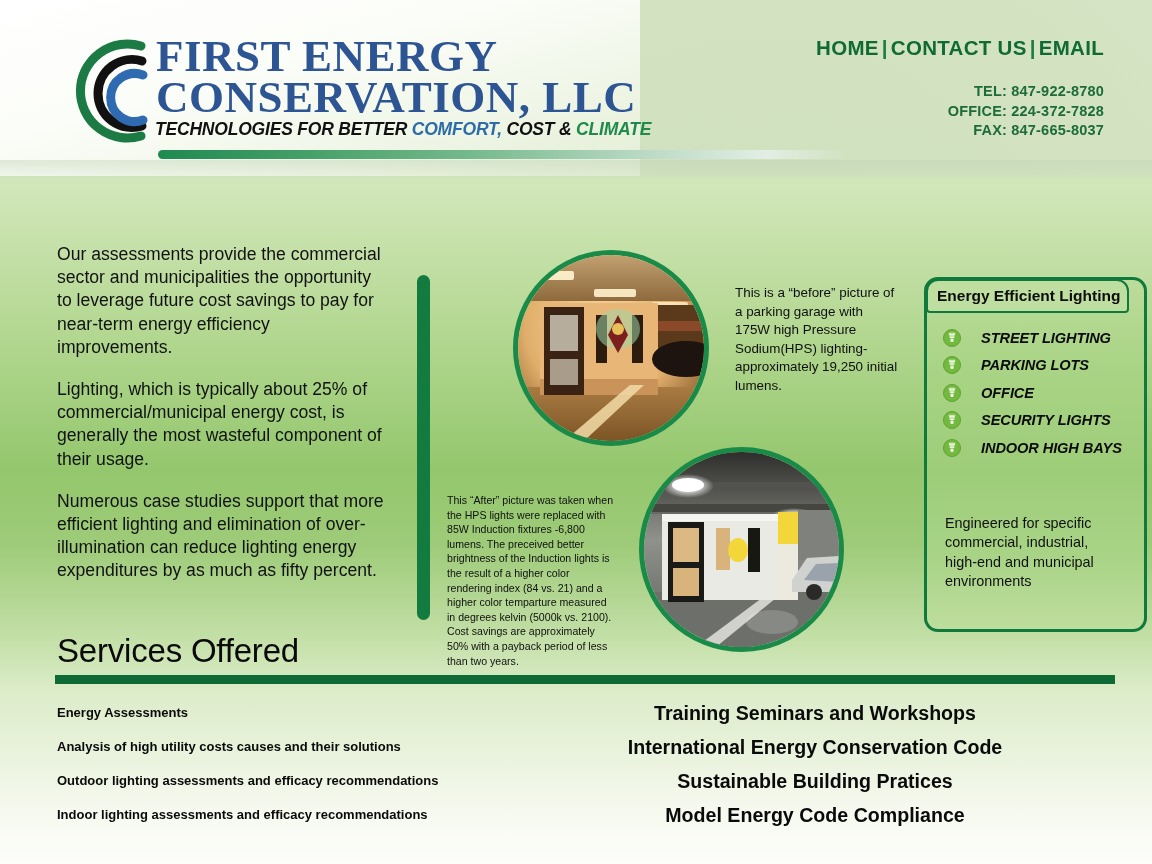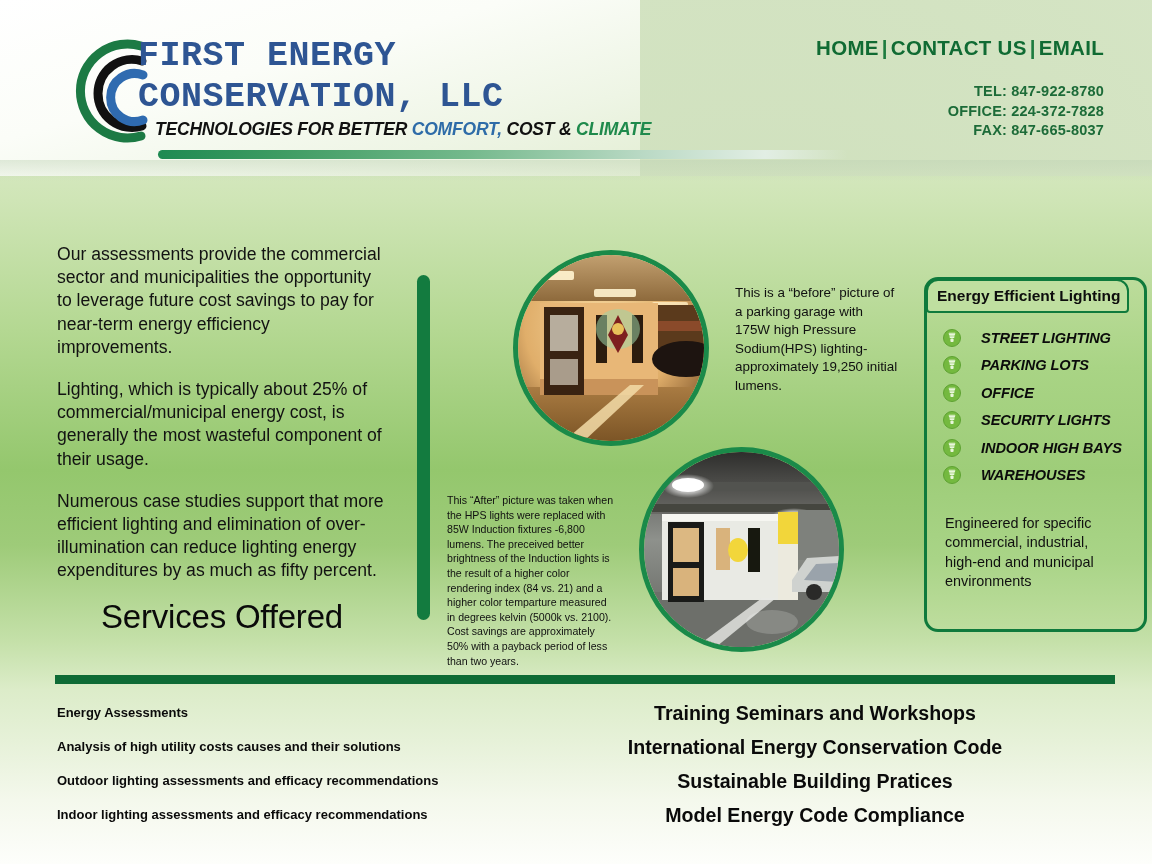--- a/index.html
+++ b/index.html
@@ -41,23 +41,23 @@
     overflow:hidden;
   }
   .hdr-shadow{
     position:absolute; left:0; top:160px; width:1152px; height:22px;
     background:linear-gradient(to bottom, rgba(190,210,180,.45), rgba(190,210,180,0));
   }
   
   .logo-wrap{ position:absolute; left:45px; top:28px; width:115px; height:125px; }
   
   .co-name{
-    position:absolute; left:138px; top:36px;
-    font-family:Liberation Mono, monospace;
-    font-weight:bold; font-size:35px; line-height:41px;
+    position:absolute; left:156px; top:36px;
+    font-family:Liberation Serif, serif;
+    font-weight:bold; font-size:45px; line-height:41px;
     color:#2e5593; letter-spacing:.5px;
   }
   .tagline{
     position:absolute; left:155px; top:119px;
     font-family:"Liberation Sans", sans-serif;
     font-weight:bold; font-style:italic; font-size:17.5px;
     letter-spacing:-0.2px; white-space:nowrap;
   }
   .tg-black{ color:#111; }
   .tg-blue{ color:#2e6ca8; }
@@ -134,22 +134,22 @@
   .side-li .lbl{
     font-weight:bold; font-size:14.6px; color:#0b0b0b;
     letter-spacing:-0.1px; white-space:nowrap;
   }
   .side-foot{
     position:absolute; left:18px; top:234px; width:165px;
     font-size:14.4px; line-height:19.4px; color:#101010;
   }
   
   .svc-title{
-    position:absolute; left:57px; top:598px;
-    font-size:33px; color:#0a0a0a; letter-spacing:-0.2px;margin-left:44px;
+    position:absolute; left:57px; top:632px;
+    font-size:33px; color:#0a0a0a; letter-spacing:-0.2px;
   }
   .svc-rule{
     position:absolute; left:55px; top:675px; width:1060px; height:9px;
     background:#0e6b35;
   }
   .svc-left{
     position:absolute; left:57px; top:696px; width:620px;
     font-weight:bold; font-size:13px; line-height:34px; color:#0a0a0a;
   }
   .svc-right{
@@ -342,29 +342,20 @@
       </div>
       <div class="side-li">
         <span class="bulb">
           <svg width="12" height="12" viewBox="0 0 12 12">
               <path d="M3.2 1.2h5.6M3.4 2.6h5.2M3.8 4h4.4M4.2 5.4h3.6" stroke="#e9f6dc" stroke-width="1.1" stroke-linecap="round" fill="none"></path>
               <rect x="4.4" y="6.6" width="3.2" height="3.4" rx="1" fill="#e9f6dc"></rect>
             </svg>
         </span>
         <span class="lbl">INDOOR HIGH BAYS</span>
       </div>
-      <div class="side-li">
-        <span class="bulb">
-          <svg width="12" height="12" viewBox="0 0 12 12">
-              <path d="M3.2 1.2h5.6M3.4 2.6h5.2M3.8 4h4.4M4.2 5.4h3.6" stroke="#e9f6dc" stroke-width="1.1" stroke-linecap="round" fill="none"></path>
-              <rect x="4.4" y="6.6" width="3.2" height="3.4" rx="1" fill="#e9f6dc"></rect>
-            </svg>
-        </span>
-        <span class="lbl">WAREHOUSES</span>
-      </div>
     </div>
 
     <div class="side-foot">Engineered for specific commercial, industrial, high-end and municipal environments</div>
   </div>
 
   <div class="svc-title">Services Offered</div>
   <div class="svc-rule"></div>
 
   <div class="svc-left">
     <div>Energy Assessments</div>

